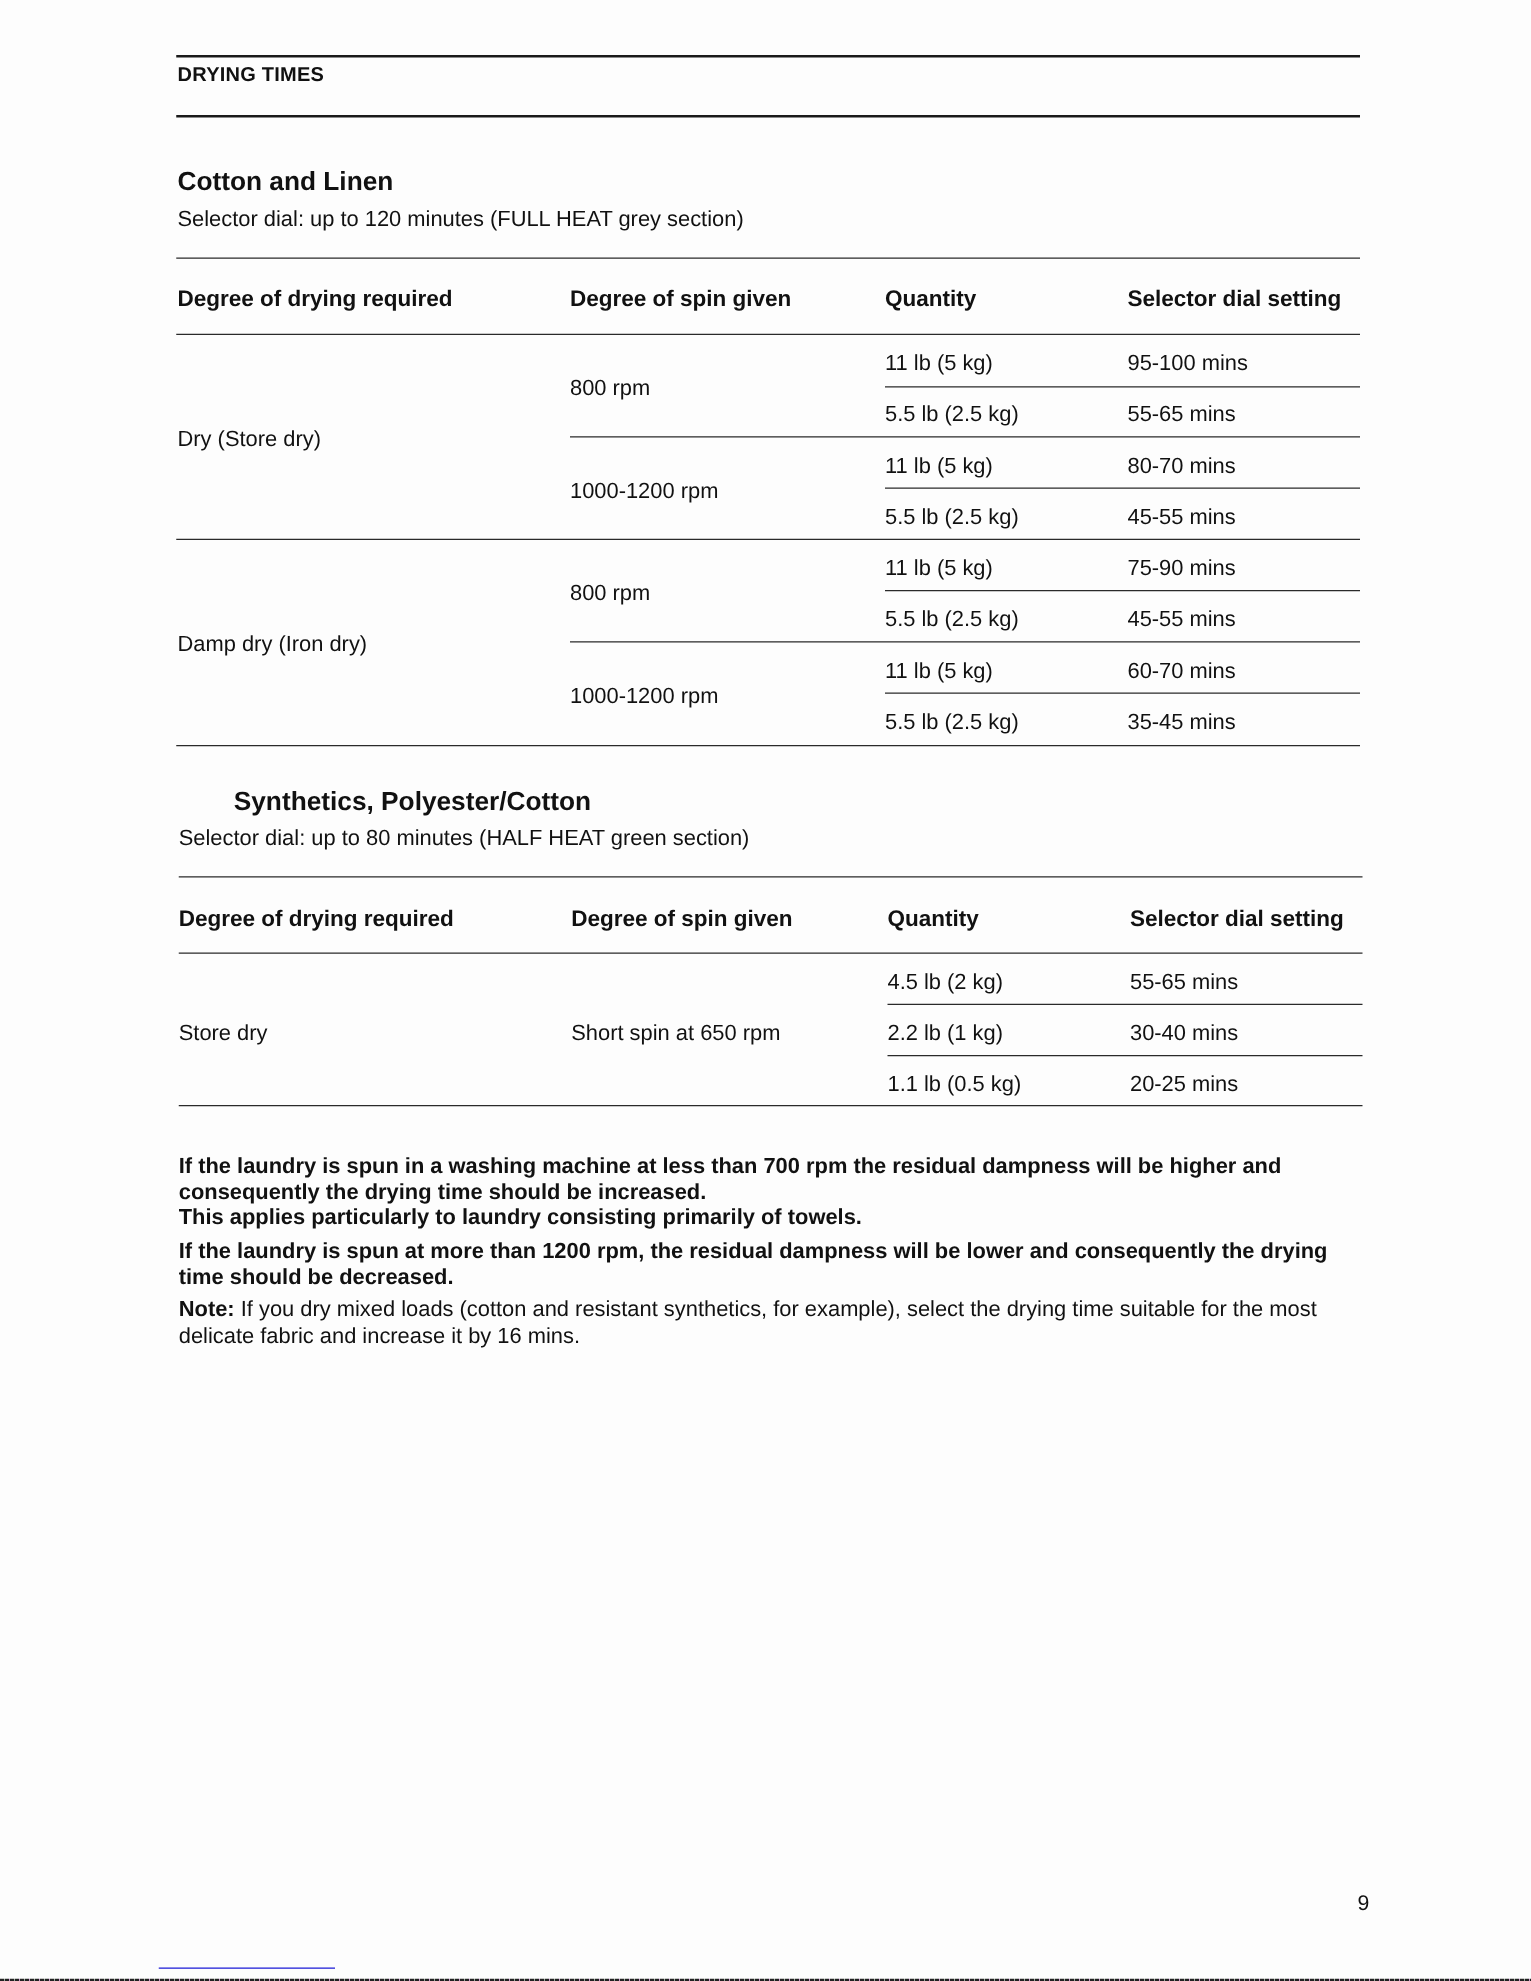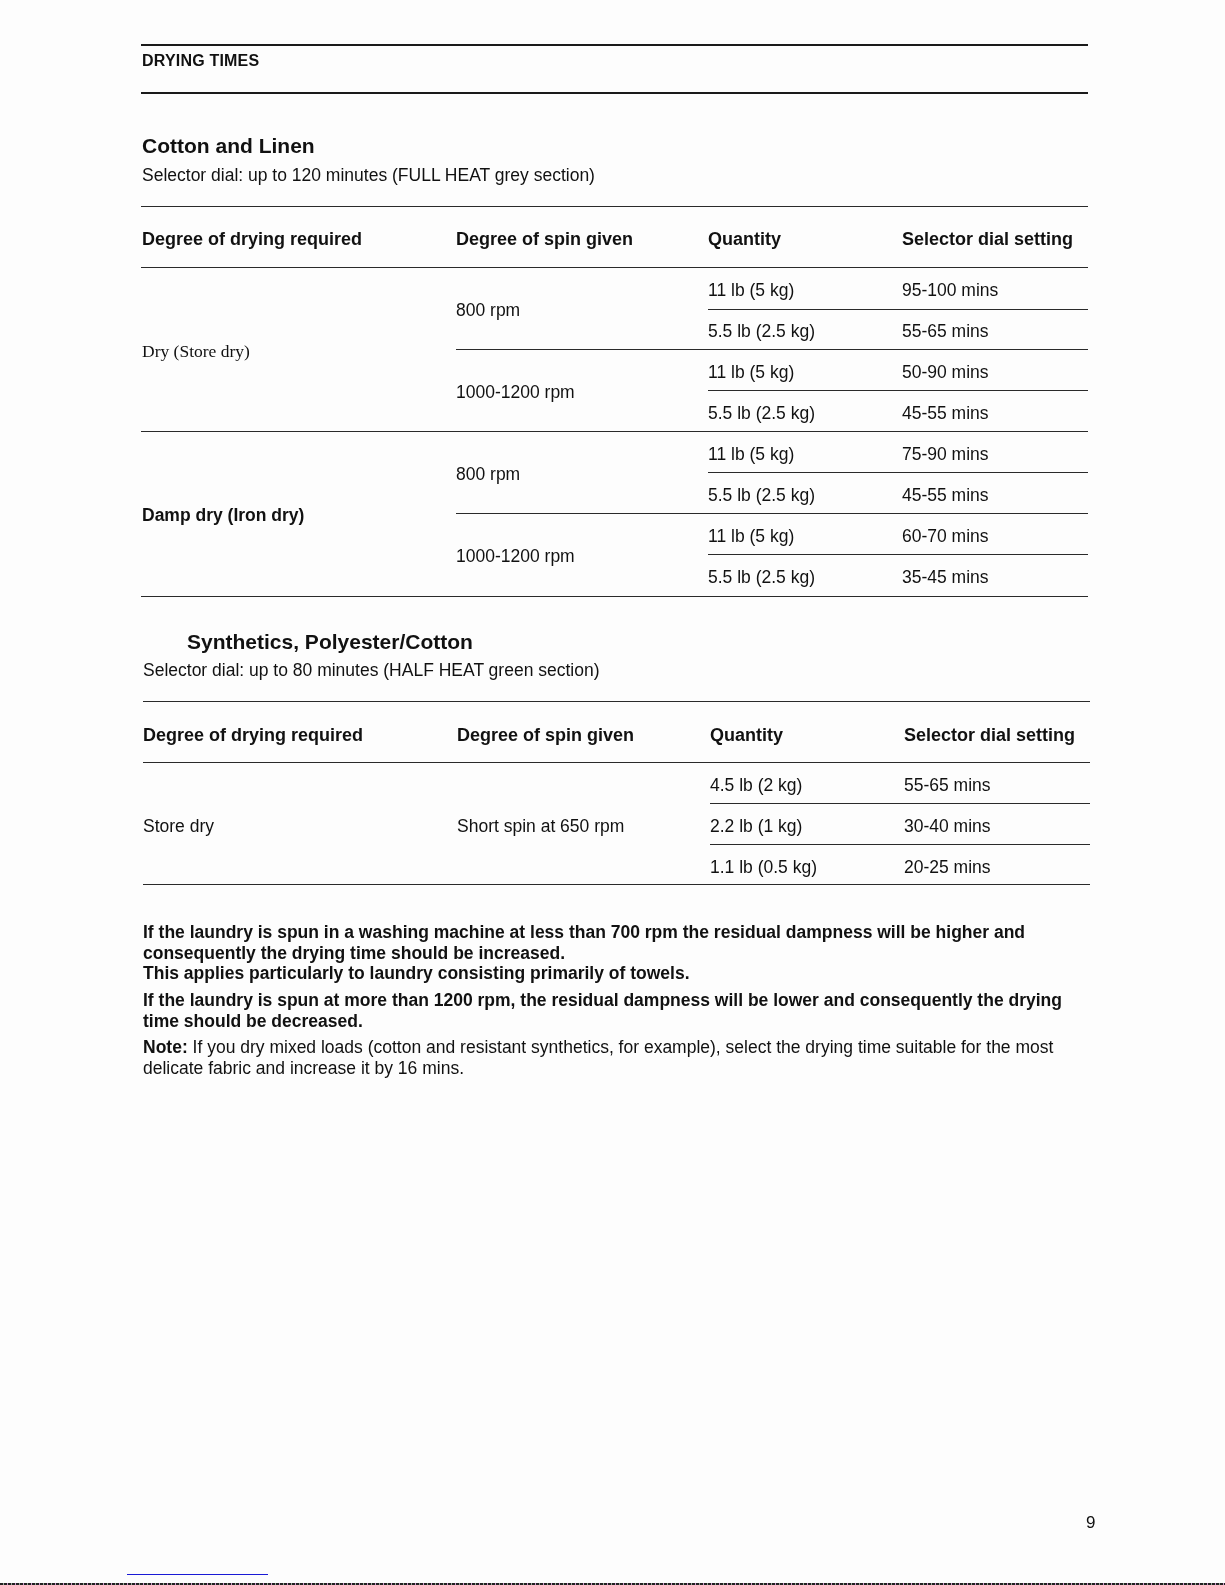--- a/index.html
+++ b/index.html
@@ -33,37 +33,37 @@
 <div class="sec-sub" style="left:142px;top:165px;">Selector dial: up to 120 minutes (FULL HEAT grey section)</div>
 
 <div>
   <div class="rule thin" style="left:141px;top:206px;width:947px;"></div>
   <div class="th" style="left:142px;top:229px;">Degree of drying required</div>
   <div class="th" style="left:456px;top:229px;">Degree of spin given</div>
   <div class="th" style="left:708px;top:229px;">Quantity</div>
   <div class="th" style="left:902px;top:229px;">Selector dial setting</div>
   <div class="rule thin" style="left:141px;top:267px;width:947px;"></div>
 
-  <div class="td" style="left:142px;top:341px;font-family:Liberation Serif, serif;">Dry (Store dry)</div>
+  <div class="td" style="left:142px;top:341px;">Dry (Store dry)</div>
   <div class="td" style="left:456px;top:300px;">800 rpm</div>
   <div class="td" style="left:708px;top:280px;">11 lb (5 kg)</div>
   <div class="td" style="left:902px;top:280px;">95-100 mins</div>
   <div class="rule thin" style="left:708px;top:309px;width:380px;"></div>
   <div class="td" style="left:708px;top:321px;">5.5 lb (2.5 kg)</div>
   <div class="td" style="left:902px;top:321px;">55-65 mins</div>
   <div class="rule thin" style="left:456px;top:349px;width:632px;"></div>
   <div class="td" style="left:456px;top:382px;">1000-1200 rpm</div>
   <div class="td" style="left:708px;top:362px;">11 lb (5 kg)</div>
-  <div class="td" style="left:902px;top:362px;">50-90 mins</div>
+  <div class="td" style="left:902px;top:362px;">80-70 mins</div>
   <div class="rule thin" style="left:708px;top:390px;width:380px;"></div>
   <div class="td" style="left:708px;top:403px;">5.5 lb (2.5 kg)</div>
   <div class="td" style="left:902px;top:403px;">45-55 mins</div>
   <div class="rule thin" style="left:141px;top:431px;width:947px;"></div>
 
-  <div class="td" style="left:142px;top:505px;font-weight:bold;">Damp dry (Iron dry)</div>
+  <div class="td" style="left:142px;top:505px;">Damp dry (Iron dry)</div>
   <div class="td" style="left:456px;top:464px;">800 rpm</div>
   <div class="td" style="left:708px;top:444px;">11 lb (5 kg)</div>
   <div class="td" style="left:902px;top:444px;">75-90 mins</div>
   <div class="rule thin" style="left:708px;top:472px;width:380px;"></div>
   <div class="td" style="left:708px;top:485px;">5.5 lb (2.5 kg)</div>
   <div class="td" style="left:902px;top:485px;">45-55 mins</div>
   <div class="rule thin" style="left:456px;top:513px;width:632px;"></div>
   <div class="td" style="left:456px;top:546px;">1000-1200 rpm</div>
   <div class="td" style="left:708px;top:526px;">11 lb (5 kg)</div>
   <div class="td" style="left:902px;top:526px;">60-70 mins</div>

